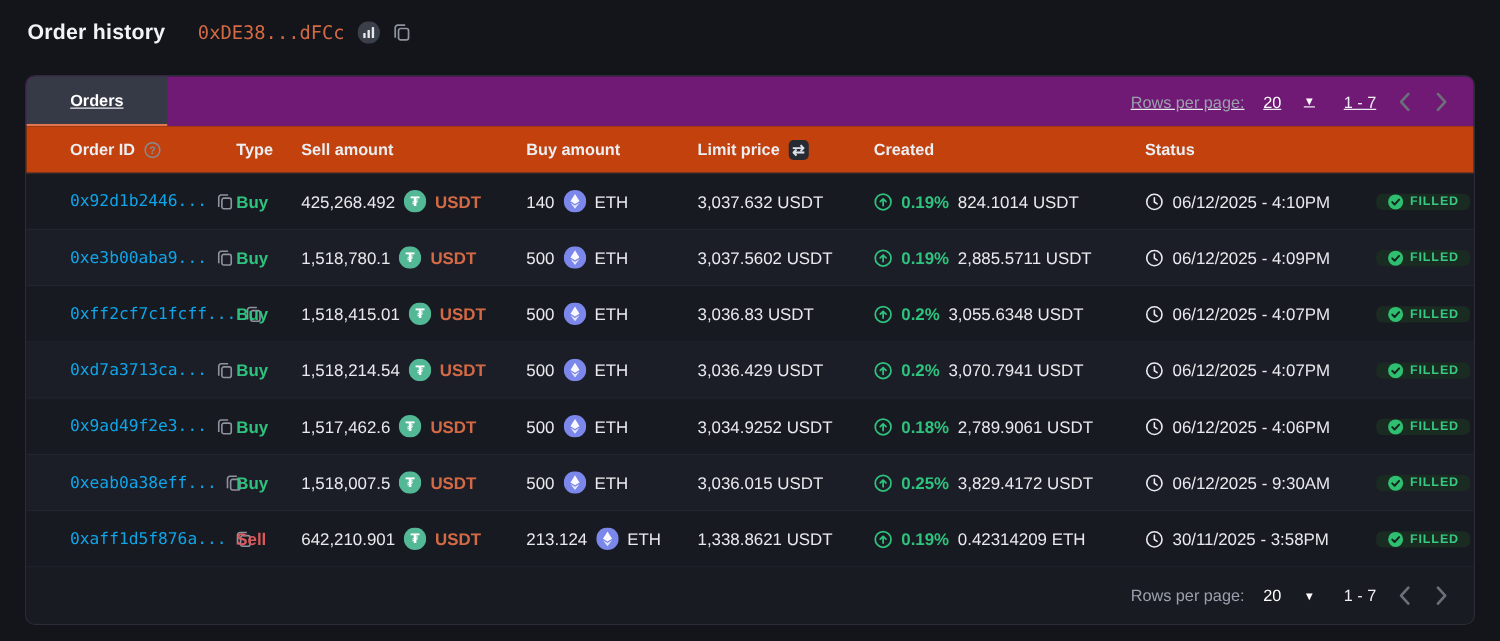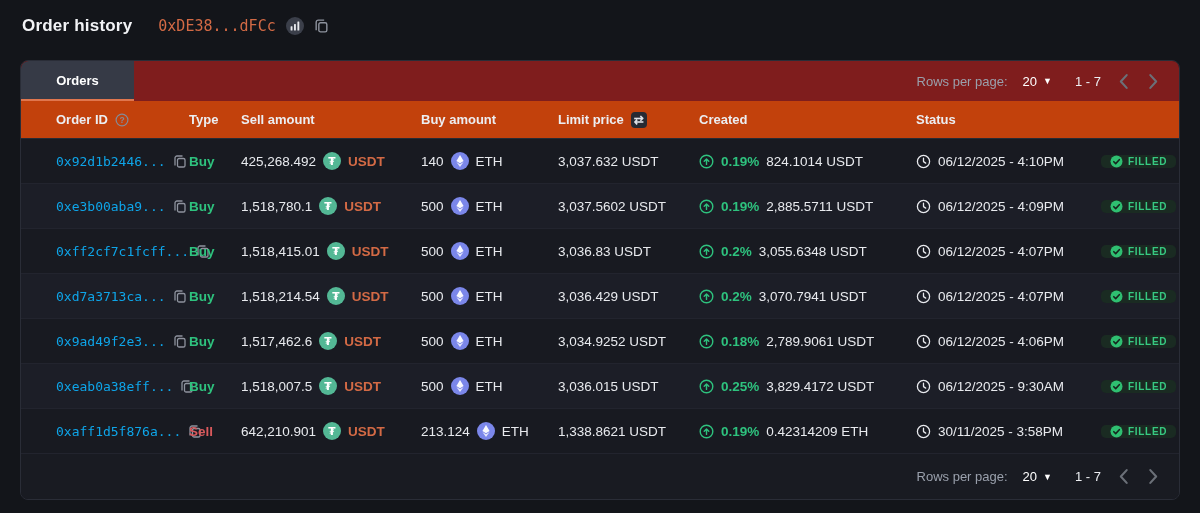--- a/index.html
+++ b/index.html
@@ -45,25 +45,26 @@
     border: 1px solid #2a2d37;
     border-radius: 8px;
     overflow: hidden;
     display: flex;
     flex-direction: column;
   }
 
   
   .tabbar {
     height: 40px;
-    background: #7f1d1d;
+    background: #701a75;
     display: flex;
     align-items: stretch;
     justify-content: space-between;
     flex: none;
+    text-decoration: underline;
   }
   .tab {
     width: 113px;
     background: #363a46;
     border: none;
     border-bottom: 2px solid #e0764e;
     border-top-left-radius: 8px;
     color: #ffffff;
     font-size: 13px;
     font-weight: 700;
@@ -73,21 +74,21 @@
     cursor: pointer;
     font-family: "Liberation Sans", sans-serif;
   }
 
   
   .pager { display: flex; align-items: center; gap: 15px; padding-right: 18px; font-size: 13px; }
   .pager-label { color: #9aa0ac; }
   .pager-select {
     background: none; border: none; cursor: pointer;
     color: #ffffff; font-size: 13px; font-family: "Liberation Sans", sans-serif;
-    display: inline-flex; align-items: center; gap: 6px;
+    display: inline-flex; align-items: center; gap: 18px;
   }
   .caret { font-size: 9px; color: #ffffff; }
   .pager-range { color: #eceef2; margin-left: 8px; }
   .pager-nav { background: none; border: none; cursor: pointer; padding: 2px; display: inline-flex; }
 
   
   .thead, .trow {
     display: grid;
     grid-template-columns: 133px 52px 180px 137px 141px 217px 185px 1fr;
     padding-left: 35px;

